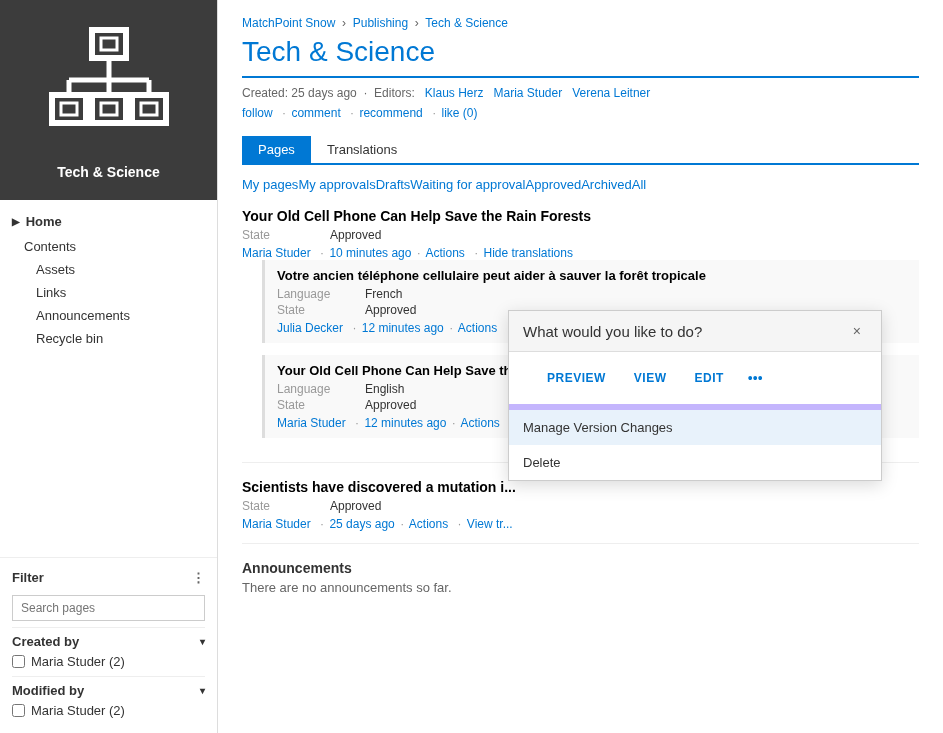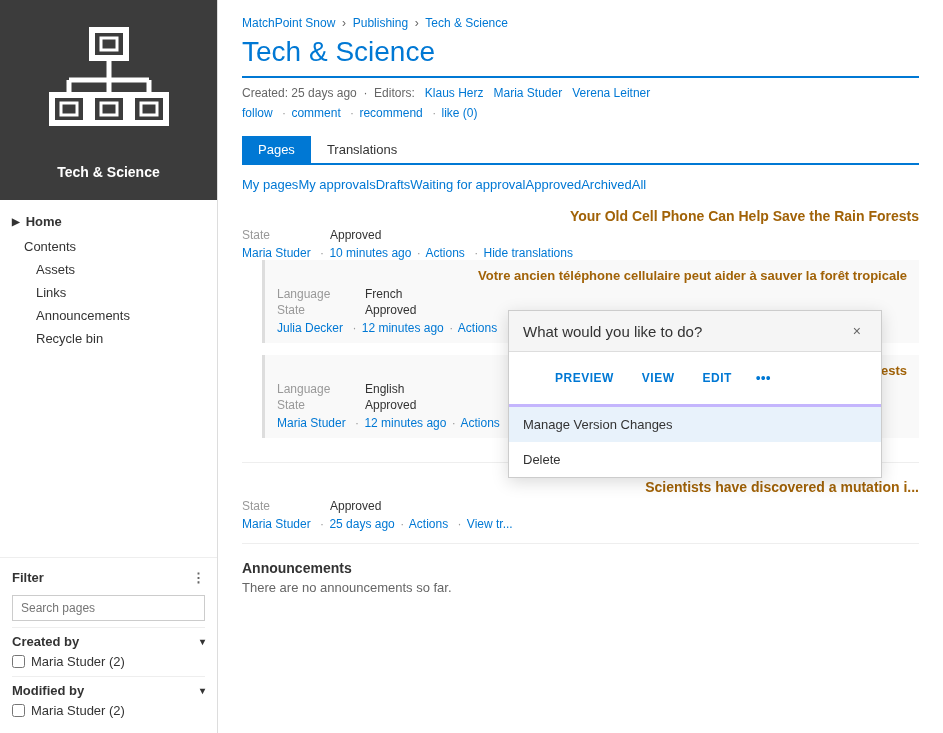--- a/index.html
+++ b/index.html
@@ -175,24 +175,23 @@
 
     
     .page-item {
       margin-bottom: 16px;
       padding-bottom: 12px;
       border-bottom: 1px solid #eee;
     }
     .page-item-title {
       font-size: 14px;
       font-weight: 600;
-      color: #a16207;
+      color: #000000;
       margin-bottom: 4px;
       cursor: pointer;
-      text-align: right;
     }
     .page-item-meta {
       display: grid;
       grid-template-columns: 80px auto;
       font-size: 12px;
       color: #666;
       gap: 2px 8px;
       margin-bottom: 4px;
     }
     .page-item-meta .label { color: #999; }
@@ -261,22 +260,22 @@
     .modal-close {
       cursor: pointer;
       color: #666;
       font-size: 14px;
       padding: 2px 6px;
     }
     .modal-actions-row {
       display: flex;
       align-items: center;
       gap: 0;
-      padding: 12px 32px;
-      border-bottom: 3px solid #c4b5fd;
+      padding: 12px 24px;
+      border-bottom: 6px solid #c4b5fd;
     }
     .modal-action-btn {
       padding: 6px 14px;
       font-size: 12px;
       font-weight: 600;
       color: #0078d4;
       cursor: pointer;
       border: none;
       background: transparent;
       letter-spacing: 0.5px;

